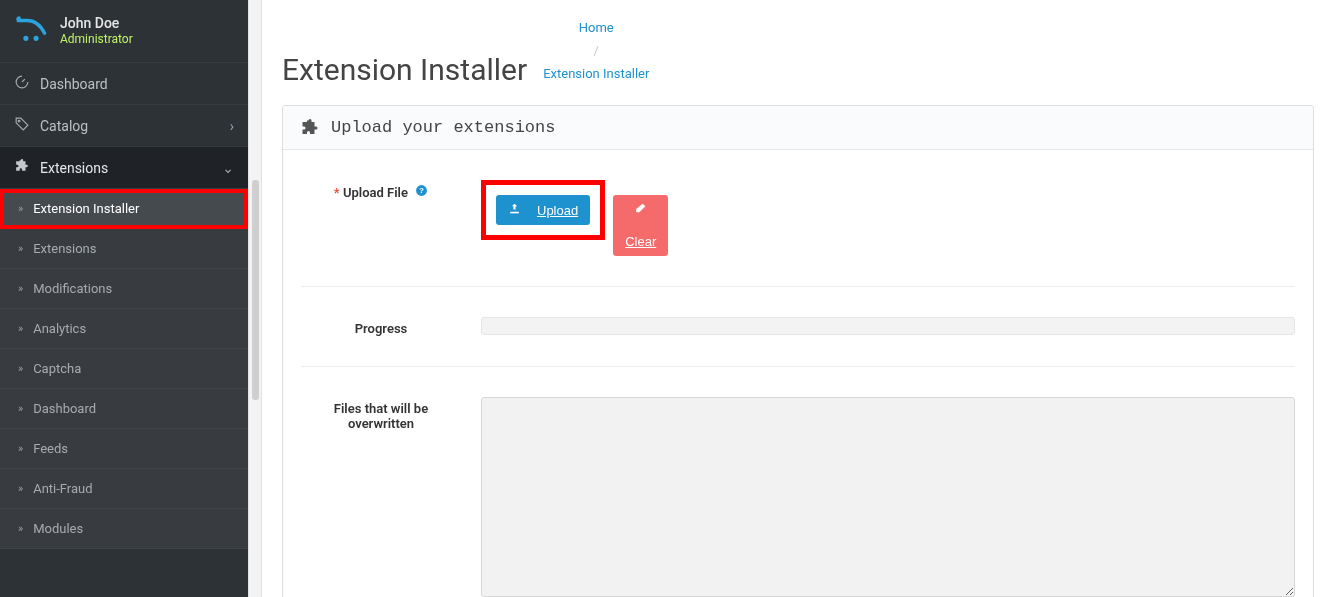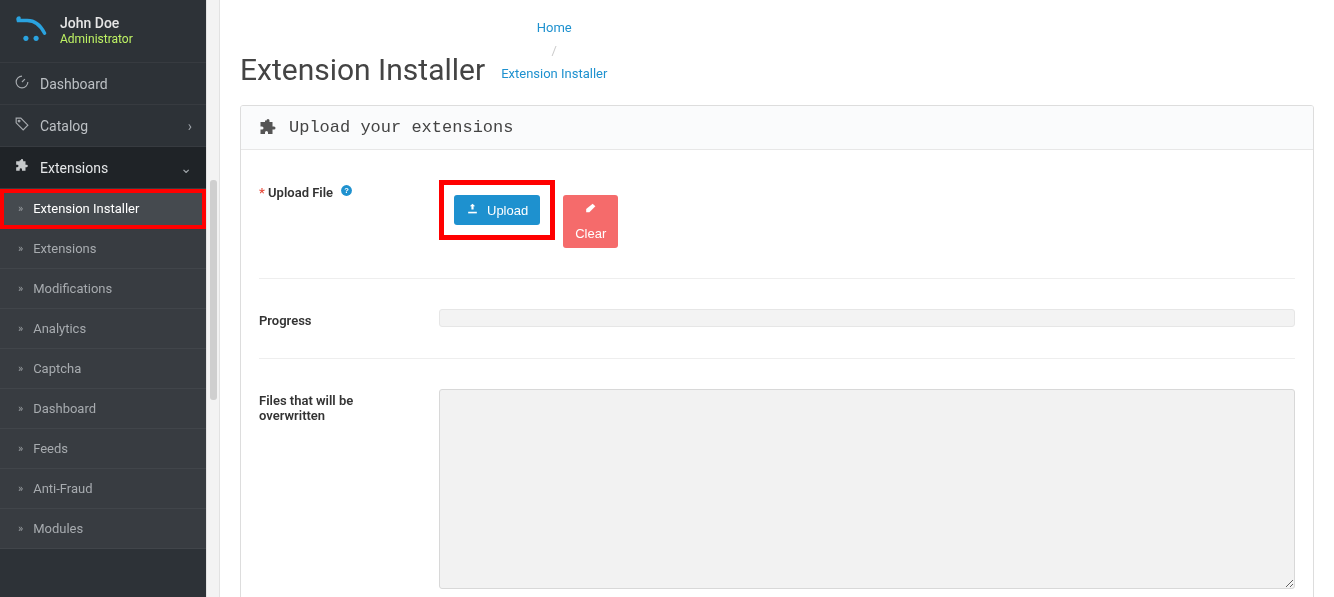--- a/index.html
+++ b/index.html
@@ -7,21 +7,21 @@
   font-family: -apple-system, BlinkMacSystemFont, "Segoe UI", Roboto, "Helvetica Neue", Arial, sans-serif;
   background: #fff;
   width: 1334px;
   height: 597px;
   overflow: hidden;
   display: flex;
 }
 
 
 .sidebar {
-  width: 206px;
+  width: 248px;
   background: #2d3237;
   color: #999;
   display: flex;
   flex-direction: column;
   flex-shrink: 0;
 }
 .profile {
   padding: 14px 10px 14px 14px;
   display: flex;
   align-items: center;
@@ -93,39 +93,40 @@
   display:flex; align-items:center; gap:12px;
   color:#444; font-size:17px;font-family:Liberation Mono, monospace;
 }
 .panel-head .puzzle-icon { width:18px; height:18px; }
 .panel-body { padding: 0 18px; }
 
 .form-row { display:flex; padding: 30px 0; border-bottom:1px solid #eee; }
 .form-row.no-border { border-bottom:none; }
 .form-label {
   width: 180px;
-  text-align:left;
+  text-align:center;
   padding-right: 20px;
   font-weight:600;
   color:#333;
   font-size:13px;
   padding-top:4px;
 }
 .form-label .req { color:#e74c3c; }
 .form-label .help { margin-left:4px; }
 .form-control-col { flex:1; }
 
 .btn {
-  display:inline-flex; align-items:center; gap:8px;
+  display:inline-flex; align-items:center; gap:16px;
   padding: 7px 12px;
   border-radius: 3px;
   font-size:13px;
   border: none;
   cursor: pointer;
   color:#fff;
+  text-decoration:underline;
 }
 .btn-primary { background:#1e91cf; }
 .btn-danger { background:#f56b6b; }
 
 .upload-highlight {
   display:inline-block;
   border: 5px solid #ff0000;
   padding: 10px;
 }
 

